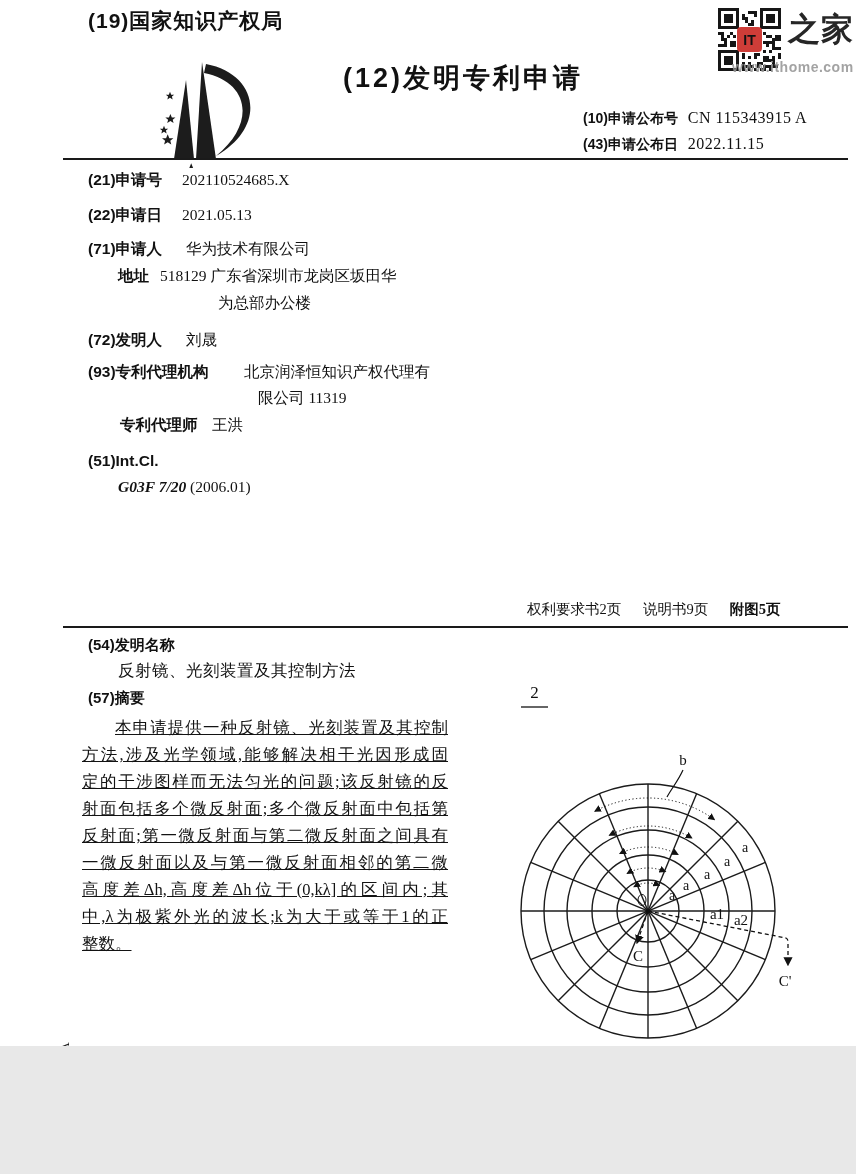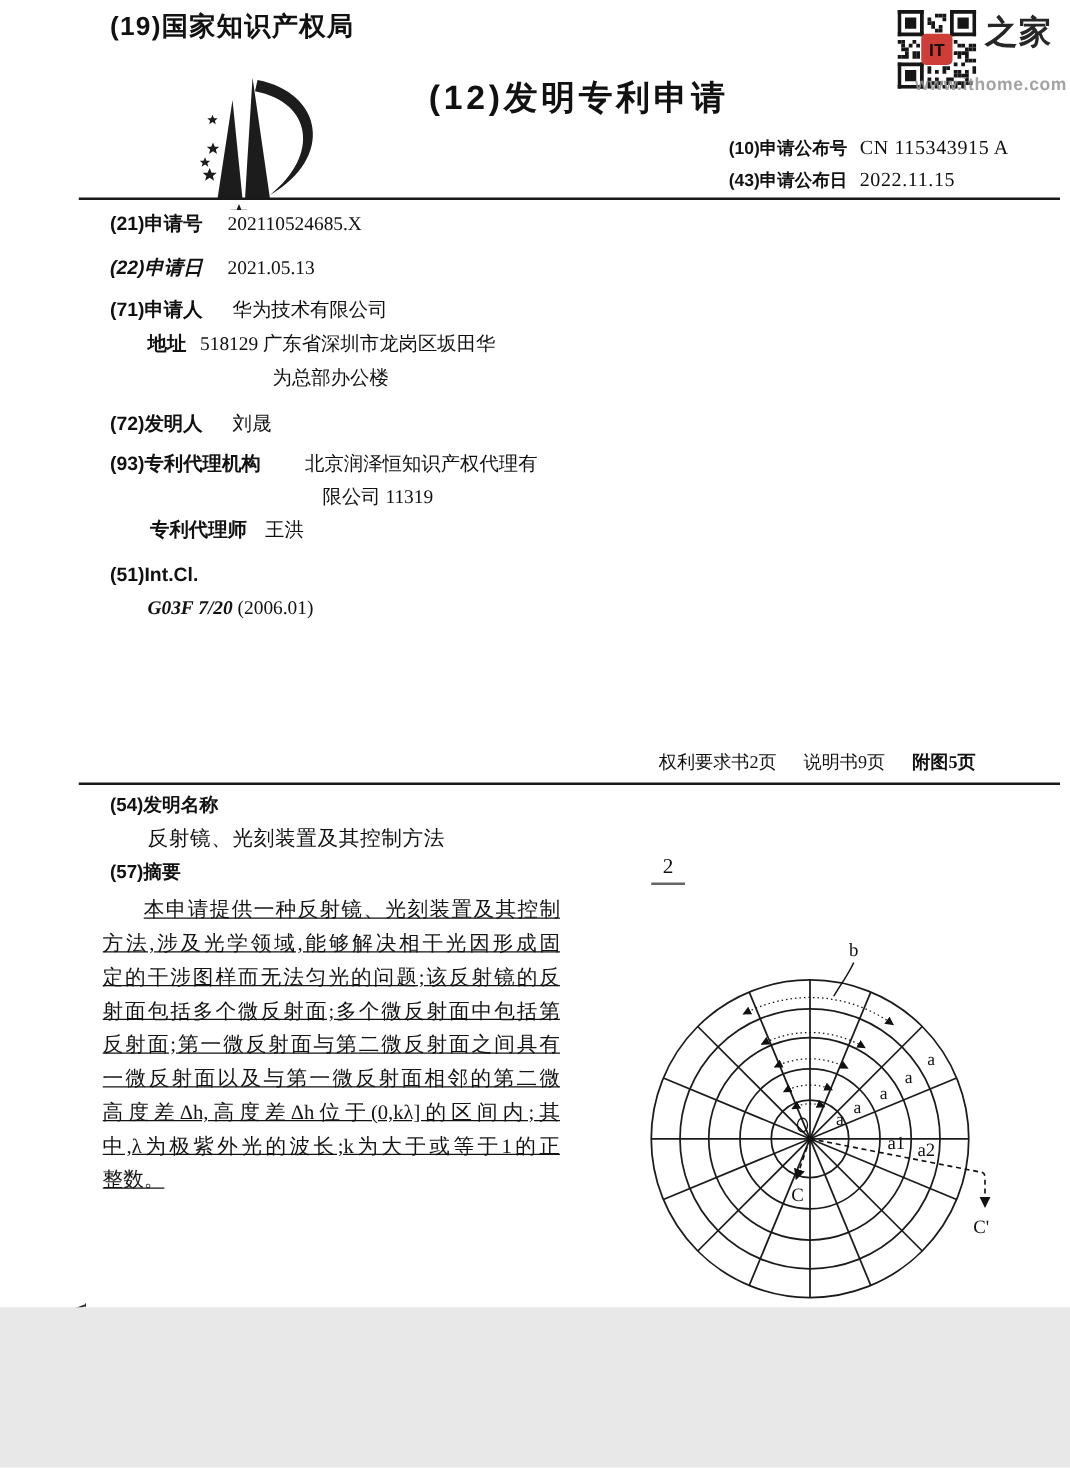--- a/index.html
+++ b/index.html
@@ -22,21 +22,21 @@
   .abstract{position:absolute;left:82px;top:714px;width:366px;font-size:16.5px;color:#131313;text-decoration:underline;}
   .abstract .aline{height:27px;line-height:27px;text-align:justify;text-align-last:justify;overflow:hidden;}
   .abstract .aline.first{text-indent:33px;}
   .abstract .aline.last{text-align-last:left;}
   .fig-num{position:absolute;left:521px;top:683px;width:27px;height:23px;text-align:center;
            font-size:17px;border-bottom:2px solid #666;}
   .side-num{position:absolute;left:57px;top:1163px;transform:rotate(-90deg);transform-origin:0 0;
             font-size:13.5px;letter-spacing:2px;color:#222;}
   .wm-url{position:absolute;left:732px;top:59px;font-family:"Liberation Sans",sans-serif;
           font-weight:700;font-size:14px;color:rgba(150,150,150,.88);letter-spacing:.5px;z-index:5;}
-  .wm-zhijia{position:absolute;left:788px;top:8px;font-size:26px;font-weight:700;color:#262626;
+  .wm-zhijia{position:absolute;left:788px;top:8px;font-size:32px;font-weight:700;color:#262626;
              font-family:"Liberation Serif",serif;letter-spacing:1px;}
   svg text{font-family:"Liberation Serif",serif;fill:#111;}
 </style>
 </head>
 <body>
 
 <div class="page">
 
   <div class="abs office" style="left:88px;top:7px;">(19)国家知识产权局</div>
 
@@ -64,21 +64,21 @@
   <div class="abs row pubrow" style="left:583px;top:135px;">
     <span class="lbl">(43)申请公布日</span>
     <span class="val" style="margin-left:6px;">2022.11.15</span>
   </div>
 
   <div class="rule" style="left:63px;top:158px;width:785px;height:2px;"></div>
 
   <div class="abs row lbl" style="left:88px;top:171px;">(21)申请号</div>
   <div class="abs row val" style="left:182px;top:171px;">202110524685.X</div>
 
-  <div class="abs row lbl" style="left:88px;top:206px;font-style:italic;">(22)申请日</div>
+  <div class="abs row lbl" style="left:88px;top:206px;">(22)申请日</div>
   <div class="abs row val" style="left:182px;top:206px;">2021.05.13</div>
 
   <div class="abs row lbl" style="left:88px;top:240px;">(71)申请人</div>
   <div class="abs row val" style="left:186px;top:240px;">华为技术有限公司</div>
   <div class="abs row lbl" style="left:118px;top:267px;">地址</div>
   <div class="abs row val" style="left:160px;top:267px;">518129 广东省深圳市龙岗区坂田华</div>
   <div class="abs row val" style="left:218px;top:294px;">为总部办公楼</div>
 
   <div class="abs row lbl" style="left:88px;top:331px;">(72)发明人</div>
   <div class="abs row val" style="left:186px;top:331px;">刘晟</div>

